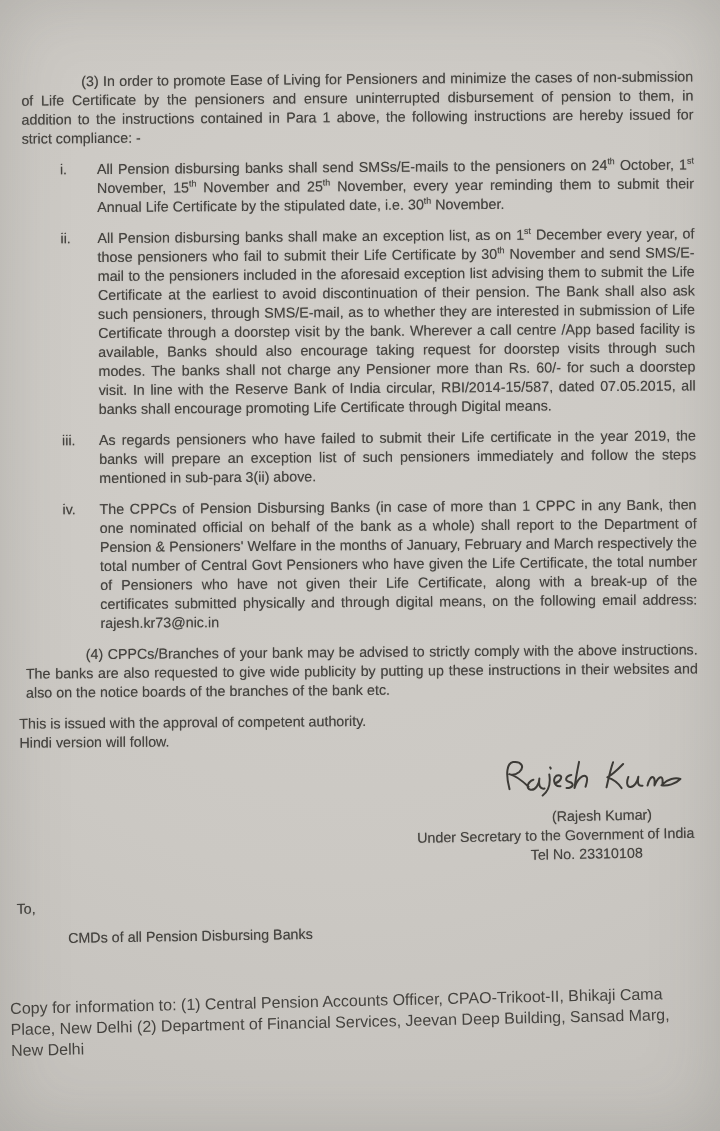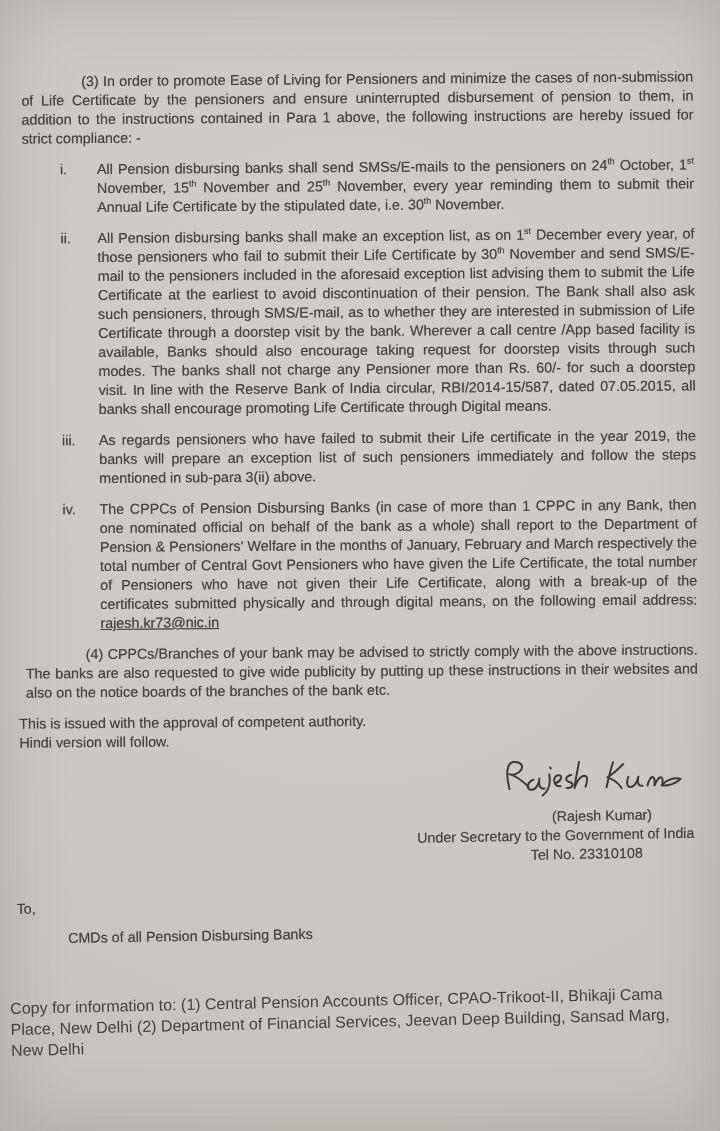--- a/index.html
+++ b/index.html
@@ -21,21 +21,21 @@
     font-size: 14.3px; line-height: 19px;
     text-shadow: 0 0 0.7px rgba(66,64,60,.55);
   }
   .para { margin: 0 23px 0 25px; text-align: justify; }
   .indent { text-indent: 60px; }
   .p3 { margin-top: 70px; }
   .item { display: flex; margin: 12px 23px 0 63px; }
   .numeral { width: 37px; flex: 0 0 37px; }
   .item-text { flex: 1; text-align: justify; }
   sup { font-size: 0.62em; line-height: 0; vertical-align: super; }
-  .u { text-decoration: underline; }
+  .u { }
   .p4 { margin-top: 12px; }
   .closing { margin: 12px 23px 0 18px; }
   .sig-block { margin: 4px 28px 0 0; text-align: right; transform: rotate(-0.6deg); }
   .sig-hand { display: inline-block; margin-right: 8px; }
   .sig-name { margin-right: 42px; }
   .sig-desig { margin-right: 0; }
   .sig-tel { margin-right: 52px; }
   .sig-line { line-height: 19px; }
   .to-block { margin: 26px 0 0 14px; transform: rotate(-0.5deg); }
   .addressee { margin: 11px 0 0 51px; }

